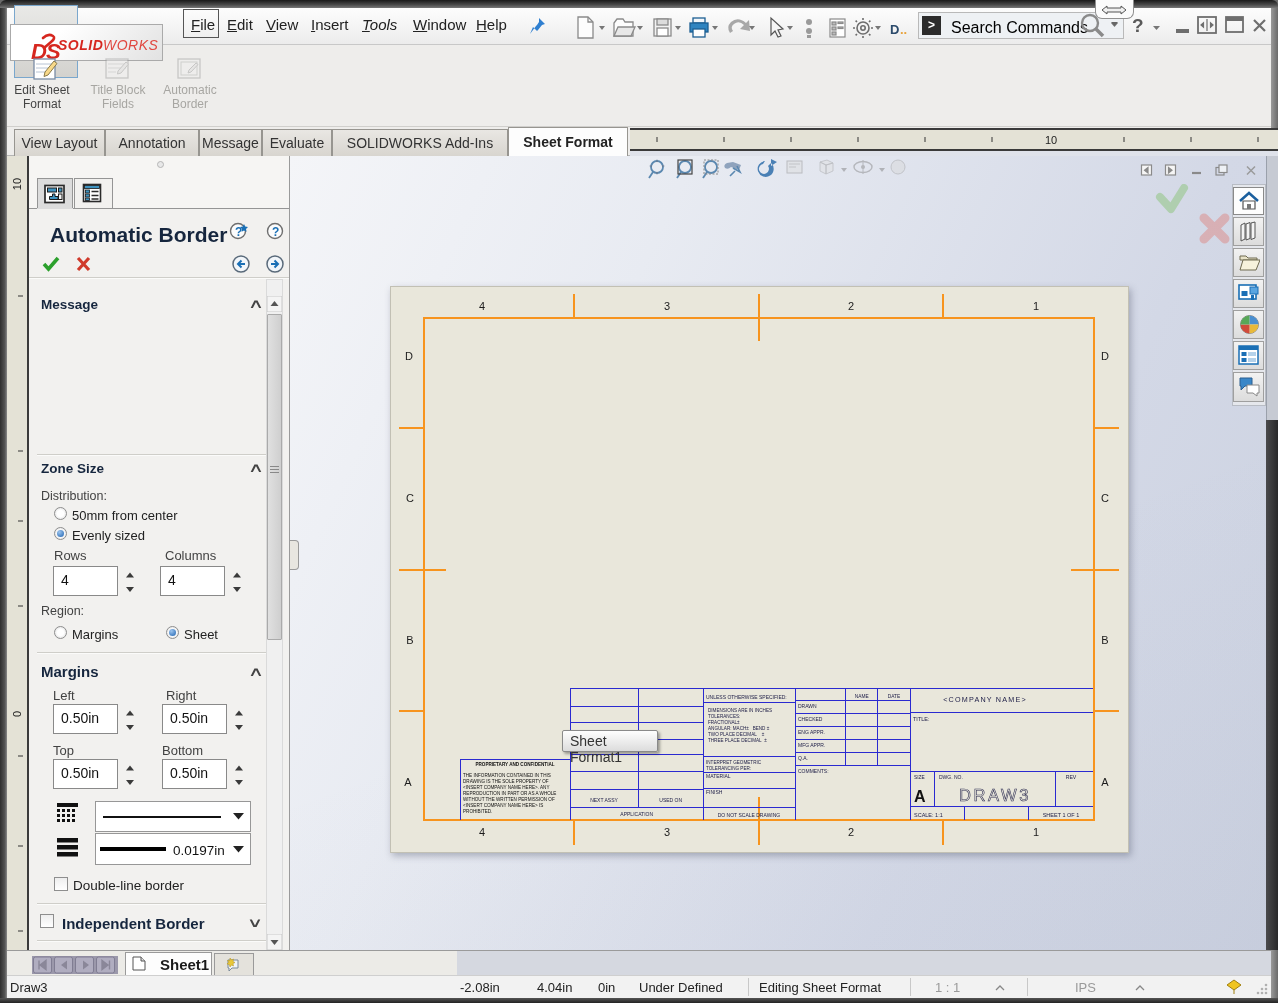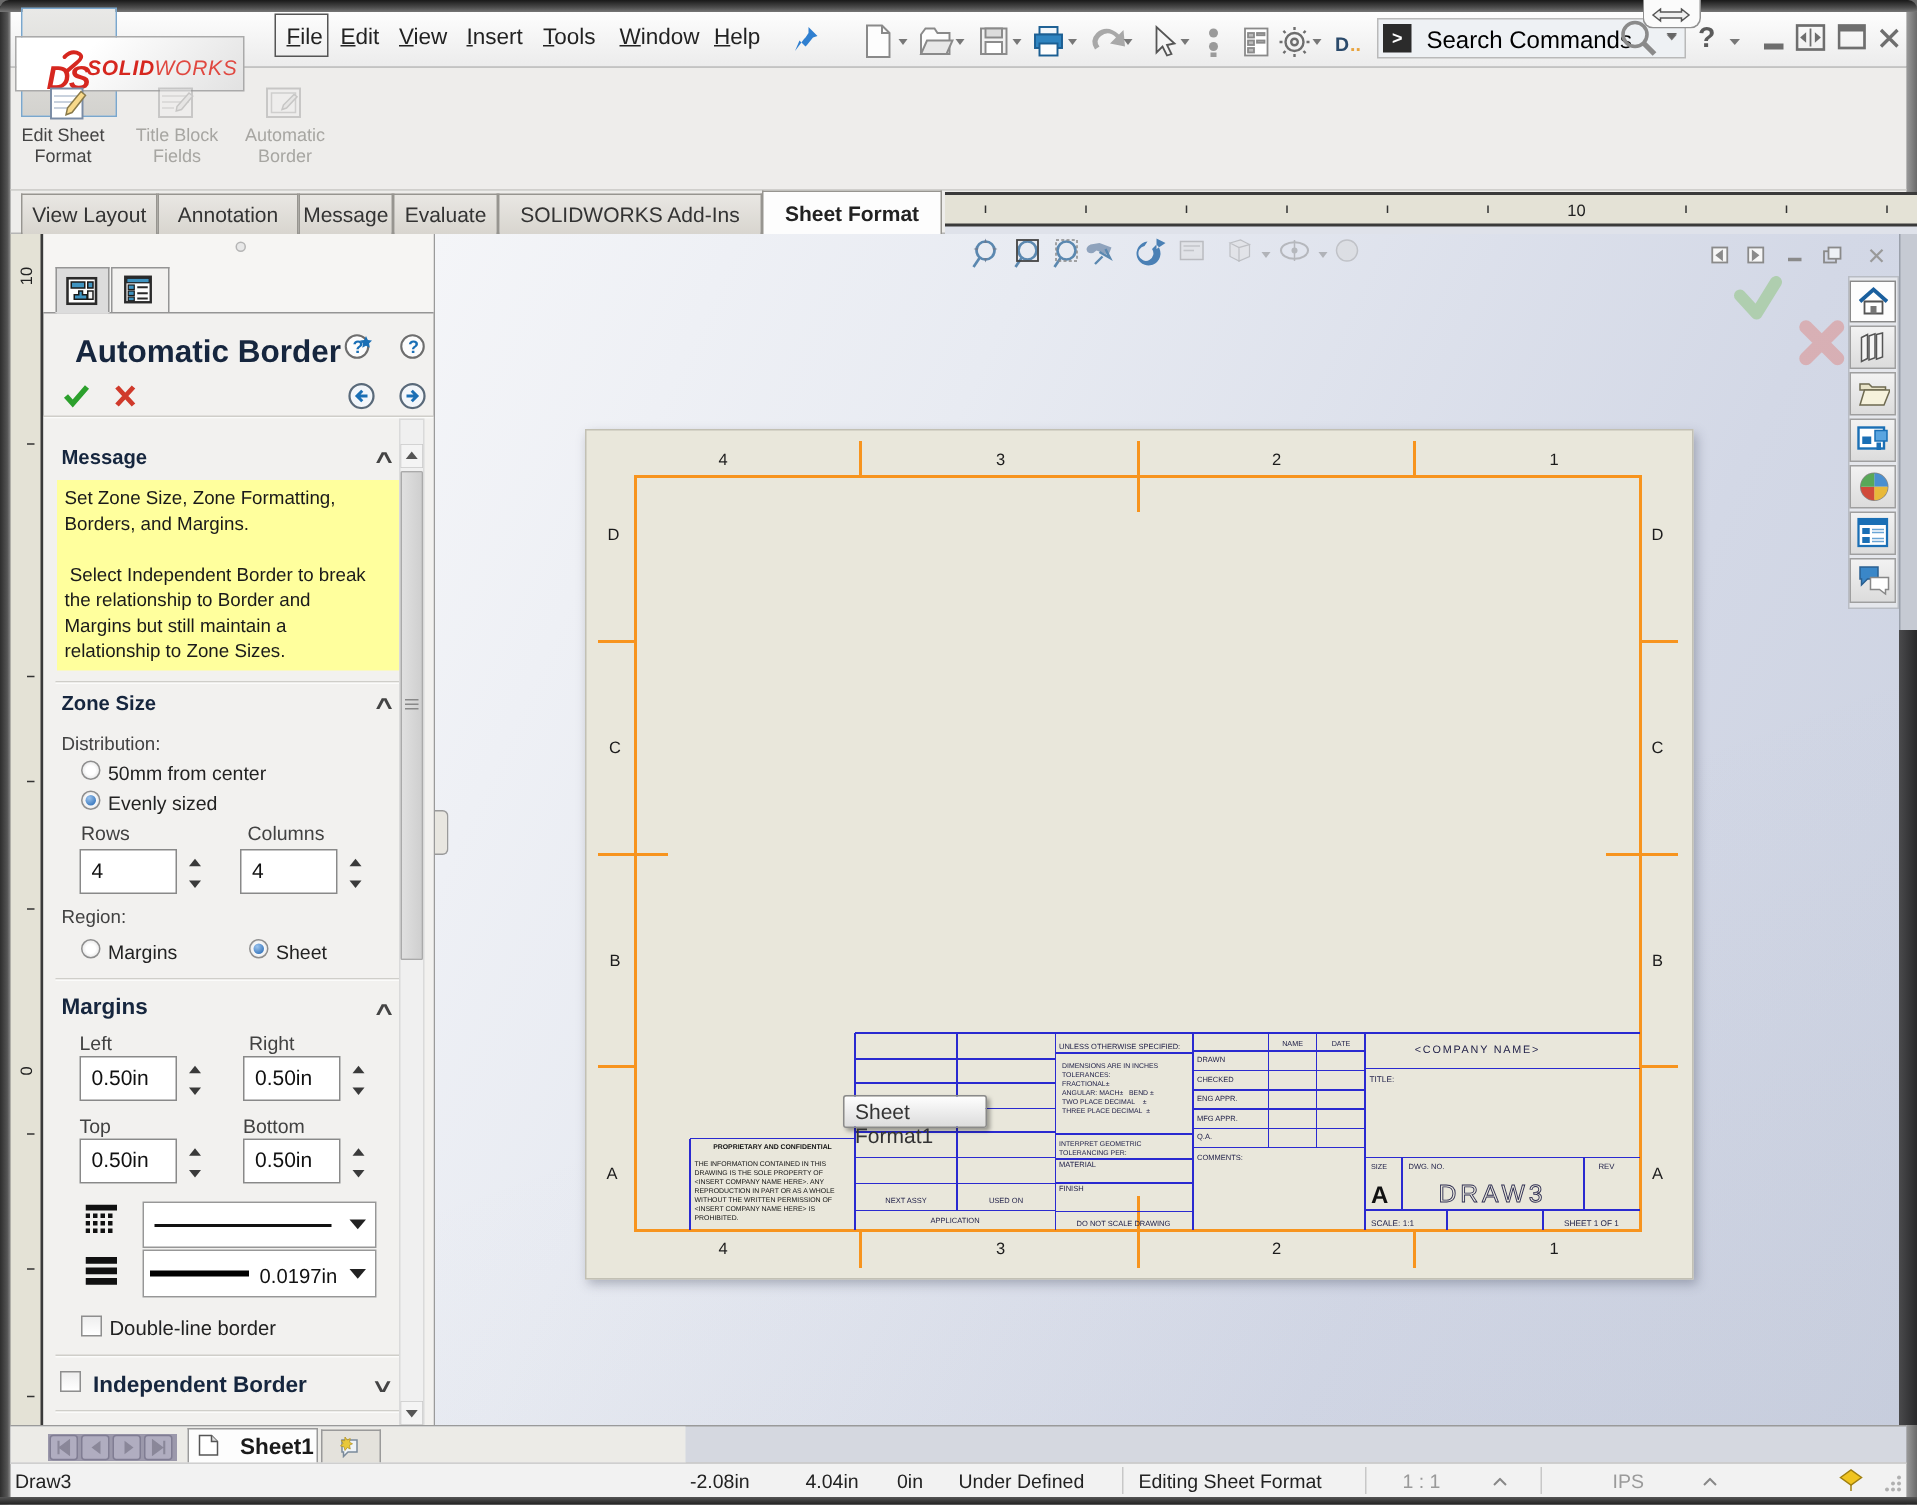--- a/index.html
+++ b/index.html
@@ -68,21 +68,21 @@
 <text x="20" y="34" font-size="22" font-style="italic" font-weight="bold" fill="#d6271f" font-family="Liberation Sans,sans-serif" letter-spacing="-1">DS</text>
 <text x="47" y="25" font-size="14" font-weight="bold" font-style="italic" fill="#d6271f" font-family="Liberation Sans,sans-serif" letter-spacing="0.5">SOLID</text>
 <text x="92" y="25" font-size="14" font-style="italic" fill="#e04840" font-family="Liberation Sans,sans-serif" letter-spacing="0.5">WORKS</text>
 </svg>
 </div>
 <div class="abs" id="filebox"></div>
 <span class="menu" style="left:191px;"><u>F</u>ile</span>
 <span class="menu" style="left:227px;"><u>E</u>dit</span>
 <span class="menu" style="left:266px;"><u>V</u>iew</span>
 <span class="menu" style="left:311px;"><u>I</u>nsert</span>
-<span class="menu" style="left:362px;"><u>T</u>ools</span>
+<span class="menu" style="left:362px;font-style:italic;"><u>T</u>ools</span>
 <span class="menu" style="left:413px;"><u>W</u>indow</span>
 <span class="menu" style="left:476px;"><u>H</u>elp</span>
 <svg class="abs" style="left:528px;top:16px;z-index:5" width="20" height="20" viewBox="0 0 20 20">
     <path d="M11 2 L17 8 L14 9 L10 14 L9 15 L5 11 L2 18 L8 10 L9 9 L11 6 Z" fill="#2f7fd0"></path>
   </svg>
 
 <svg class="abs" style="left:575px;top:15px;z-index:5" width="350" height="26" viewBox="0 0 350 26">
 <g stroke="#8a8a8a" fill="#fdfdfd" stroke-width="1.3">
 <path d="M3 2 h10 l5 5 v16 h-15 z"></path>
       <path d="M13 2 v5 h5" fill="none"></path>
@@ -242,21 +242,20 @@
 <svg style="left:203px;top:99px;" width="52" height="18" viewBox="0 0 52 18">
 <circle cx="9" cy="9" r="8" fill="#f2f6fa" stroke="#5a6a7a" stroke-width="1.5"></circle>
 <path d="M13 9 h-6 m2.5 -3.5 L6 9 l3.5 3.5" stroke="#1a6fb5" stroke-width="2" fill="none"></path>
 <circle cx="43" cy="9" r="8" fill="#f2f6fa" stroke="#5a6a7a" stroke-width="1.5"></circle>
 <path d="M39 9 h6 m-2.5 -3.5 L46 9 l-3.5 3.5" stroke="#1a6fb5" stroke-width="2" fill="none"></path>
 </svg>
 <div class="groove" style="top:121px;left:0;width:260px;"></div>
 <div style="left:0;top:123px;width:260px;height:671px;background:#f2f1ef;"></div>
 <div class="ph" style="left:12px;top:141px;">Message</div>
 <div class="chev" style="left:223px;top:141px;">˄</div>
-<div style="left:9px;top:164px;width:228px;height:127px;background:#ffff9d;font-size:12.5px;color:#1a1a1a;padding:4px 0 0 5px;line-height:17px;white-space:nowrap;">Set Zone Size, Zone Formatting,<br>Borders, and Margins.<br><br>&nbsp;Select Independent Border to break<br>the relationship to Border and<br>Margins but still maintain a<br>relationship to Zone Sizes.</div>
 <div class="groove" style="top:298px;"></div>
 <div class="ph" style="left:12px;top:305px;">Zone Size</div>
 <div class="chev" style="left:223px;top:305px;">˄</div>
 <div class="plbl" style="left:12px;top:333px;">Distribution:</div>
 <div class="radio" style="left:25px;top:351px;"></div>
 <div class="plbl" style="left:43px;top:352px;font-size:13px;color:#222;">50mm from center</div>
 <div class="radio sel" style="left:25px;top:371px;"></div>
 <div class="plbl" style="left:43px;top:372px;font-size:13px;color:#222;">Evenly sized</div>
 <div class="plbl" style="left:25px;top:392px;font-size:13px;">Rows</div>
 <div class="plbl" style="left:136px;top:392px;font-size:13px;">Columns</div>

